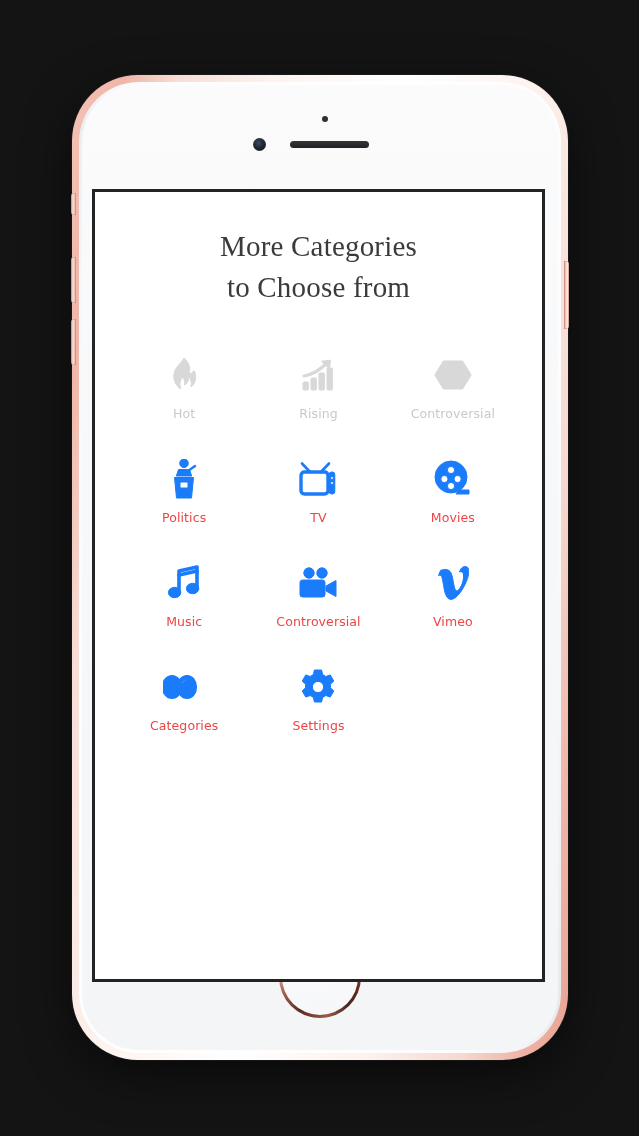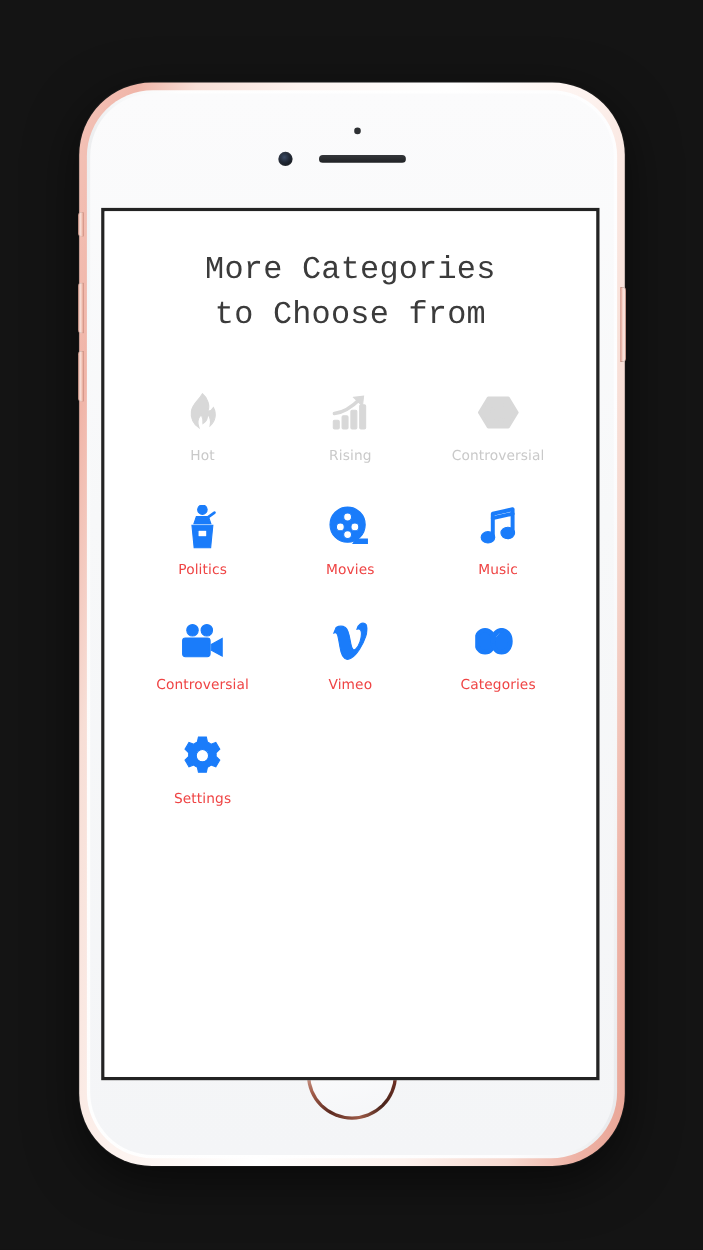--- a/index.html
+++ b/index.html
@@ -136,21 +136,21 @@
     position: absolute;
     inset: 0;
     background: #ffffff;
   }
 
   
   .app-title {
     margin: 0;
     padding-top: 34px;
     text-align: center;
-    font-family: Liberation Mono, monospace;
+    font-family: Liberation Serif, serif;
     font-weight: 300;
     font-size: 29px;
     line-height: 1.40;
     letter-spacing: 0.2px;
     color: #3b3b3b;
     white-space: pre-line;
   }
 
   
   .grid {
@@ -268,20 +268,33 @@
             <circle cx="15" cy="4.3" r="4.3"></circle>
             <path d="M9.5 10.5 h11 l2.2 6.5 h-15.4 Z"></path>
             <path d="M5.5 18.5 h19 l-2 20.5 h-15 Z"></path>
             <rect x="11" y="23" width="8" height="6" rx="1" fill="#ffffff"></rect>
             <path d="M19 12 l7 -5" stroke="#1a7cfa" stroke-width="2.4" stroke-linecap="round" fill="none"></path>
           </svg>
         </span>
         <span class="tile-label">Politics</span>
       </li>
 
+      <li class="tile is-active">
+        <span class="tile-icon">
+          <svg width="38" height="36" viewBox="0 0 38 36" stroke="none">
+            <path d="M11 11 L3 2.5" fill="none" stroke-width="2.6" stroke-linecap="round"></path>
+            <path d="M22 11 L30 2.5" fill="none" stroke-width="2.6" stroke-linecap="round"></path>
+            <rect x="2" y="11" width="27" height="22" rx="3.4" fill="none" stroke-width="3.4"></rect>
+            <rect x="30.2" y="11" width="5.6" height="22" rx="2.4"></rect>
+            <circle cx="33" cy="17" r="1.5" fill="#ffffff"></circle>
+            <circle cx="33" cy="22" r="1.5" fill="#ffffff"></circle>
+          </svg>
+        </span>
+        <span class="tile-label">TV</span>
+      </li>
 
       <li class="tile is-active">
         <span class="tile-icon">
           <svg width="38" height="38" viewBox="0 0 38 38" stroke="none">
             <circle cx="17" cy="17" r="16"></circle>
             <circle cx="17" cy="10" r="3.6" fill="#ffffff"></circle>
             <circle cx="10.4" cy="19" r="3.6" fill="#ffffff"></circle>
             <circle cx="23.6" cy="19" r="3.6" fill="#ffffff"></circle>
             <circle cx="17" cy="26" r="3.6" fill="#ffffff"></circle>
             <path d="M25 30 h10 v4 h-13 Z"></path>

